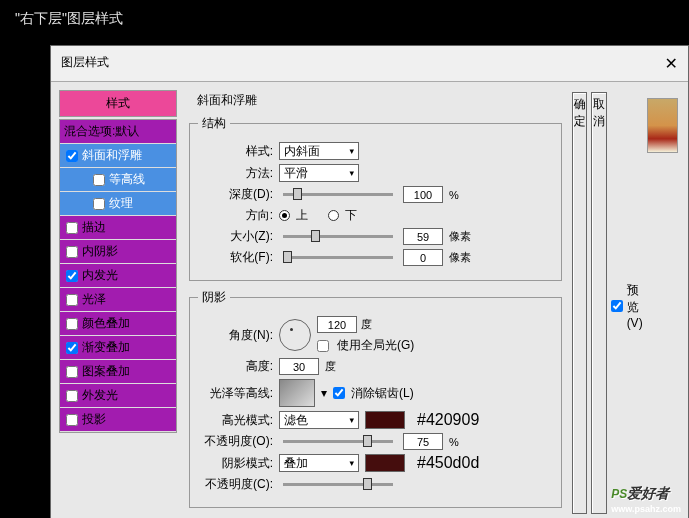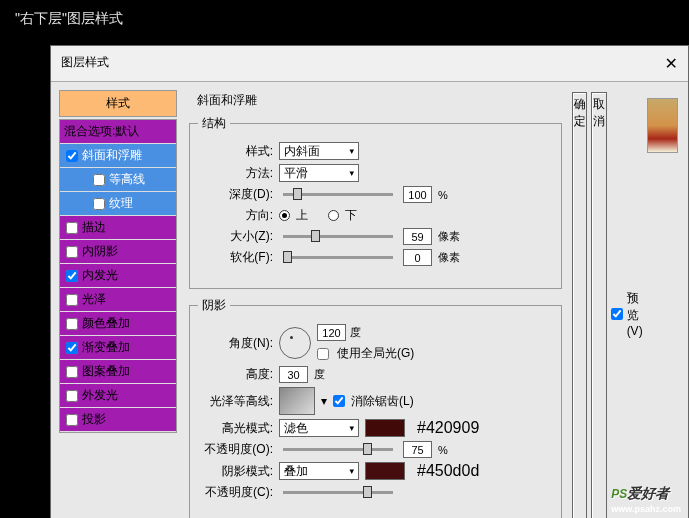--- a/index.html
+++ b/index.html
@@ -3,36 +3,36 @@
 <meta charset="utf-8">
 <style>
 *{box-sizing:border-box;margin:0;padding:0;font-family:"Microsoft YaHei",Arial,sans-serif;font-size:12px}
 body{background:#000;width:689px;height:518px;position:relative;overflow:hidden}
 .title{color:#e0e0e0;padding:10px 15px;font-size:14px}
 .dialog{position:absolute;left:50px;top:45px;right:0;background:#e8e8e8;border:1px solid #666}
 .dlghead{display:flex;justify-content:space-between;padding:8px 10px;border-bottom:1px solid #aaa;background:#f0f0f0}
 .dlgclose{font-size:16px;cursor:pointer}
 .dlgbody{display:flex;padding:8px;gap:8px}
 .left{width:118px}
-.stylehdr{background:#fdba74;border:1px solid #999;padding:4px 12px;text-align:center;margin-bottom:2px}
+.stylehdr{background:#ec4899;border:1px solid #999;padding:4px 12px;text-align:center;margin-bottom:2px}
 .stylebox{border:1px solid #999;background:#a21caf}
 .row{display:flex;align-items:center;padding:3px 6px;gap:4px;border-bottom:1px solid #ddd}
 .row.sel{background:#4a90e2;color:#fff}
 .row.sub{padding-left:33px}
 .row.nochk{padding-left:4px}
 input[type=checkbox]{width:12px;height:12px}
 .mid{flex:1;padding-left:4px}
 .sechdr{padding:2px 0 4px 8px}
-fieldset{border:1px solid #999;margin:2px 0 8px 0;padding:6px 8px 18px 8px}
+fieldset{border:1px solid #999;margin:2px 0 8px 0;padding:6px 8px 10px 8px}
 legend{padding:0 4px}
 .frow{display:flex;align-items:center;margin:4px 0;gap:6px}
 .lbl{width:75px;text-align:right}
 .slider{width:110px;height:3px;background:#999;position:relative;margin:0 4px}
 .slider .thumb{position:absolute;width:9px;height:12px;background:#ccc;border:1px solid #333;top:-5px}
-.num{width:29px;height:17px;border:1px solid #666;text-align:center;font-size:11px}
+.num{width:40px;height:17px;border:1px solid #666;text-align:center;font-size:11px}
 .unit{font-size:11px}
 .radio{width:11px;height:11px;border-radius:50%;border:1px solid #333;display:inline-block;background:#fff;position:relative}
 .radio.on::after{content:'';position:absolute;width:5px;height:5px;background:#000;border-radius:50%;top:2px;left:2px}
 .angle{width:32px;height:32px;border:1px solid #666;border-radius:50%;position:relative}
 .angle .dot{position:absolute;width:3px;height:3px;background:#333;border-radius:50%;top:8px;left:10px}
 .contour{width:36px;height:28px;border:1px solid #666;background:linear-gradient(135deg,#888,#ddd)}
 .swatch{width:40px;height:18px;border:1px solid #666}
 .dropdown{width:80px;height:18px;border:1px solid #666;background:#fff;display:flex;align-items:center;justify-content:space-between;padding:0 4px;font-size:11px}
 .dropdown::after{content:'▾';font-size:9px}
 .hex{font-size:16px;font-weight:normal;margin-left:6px}

